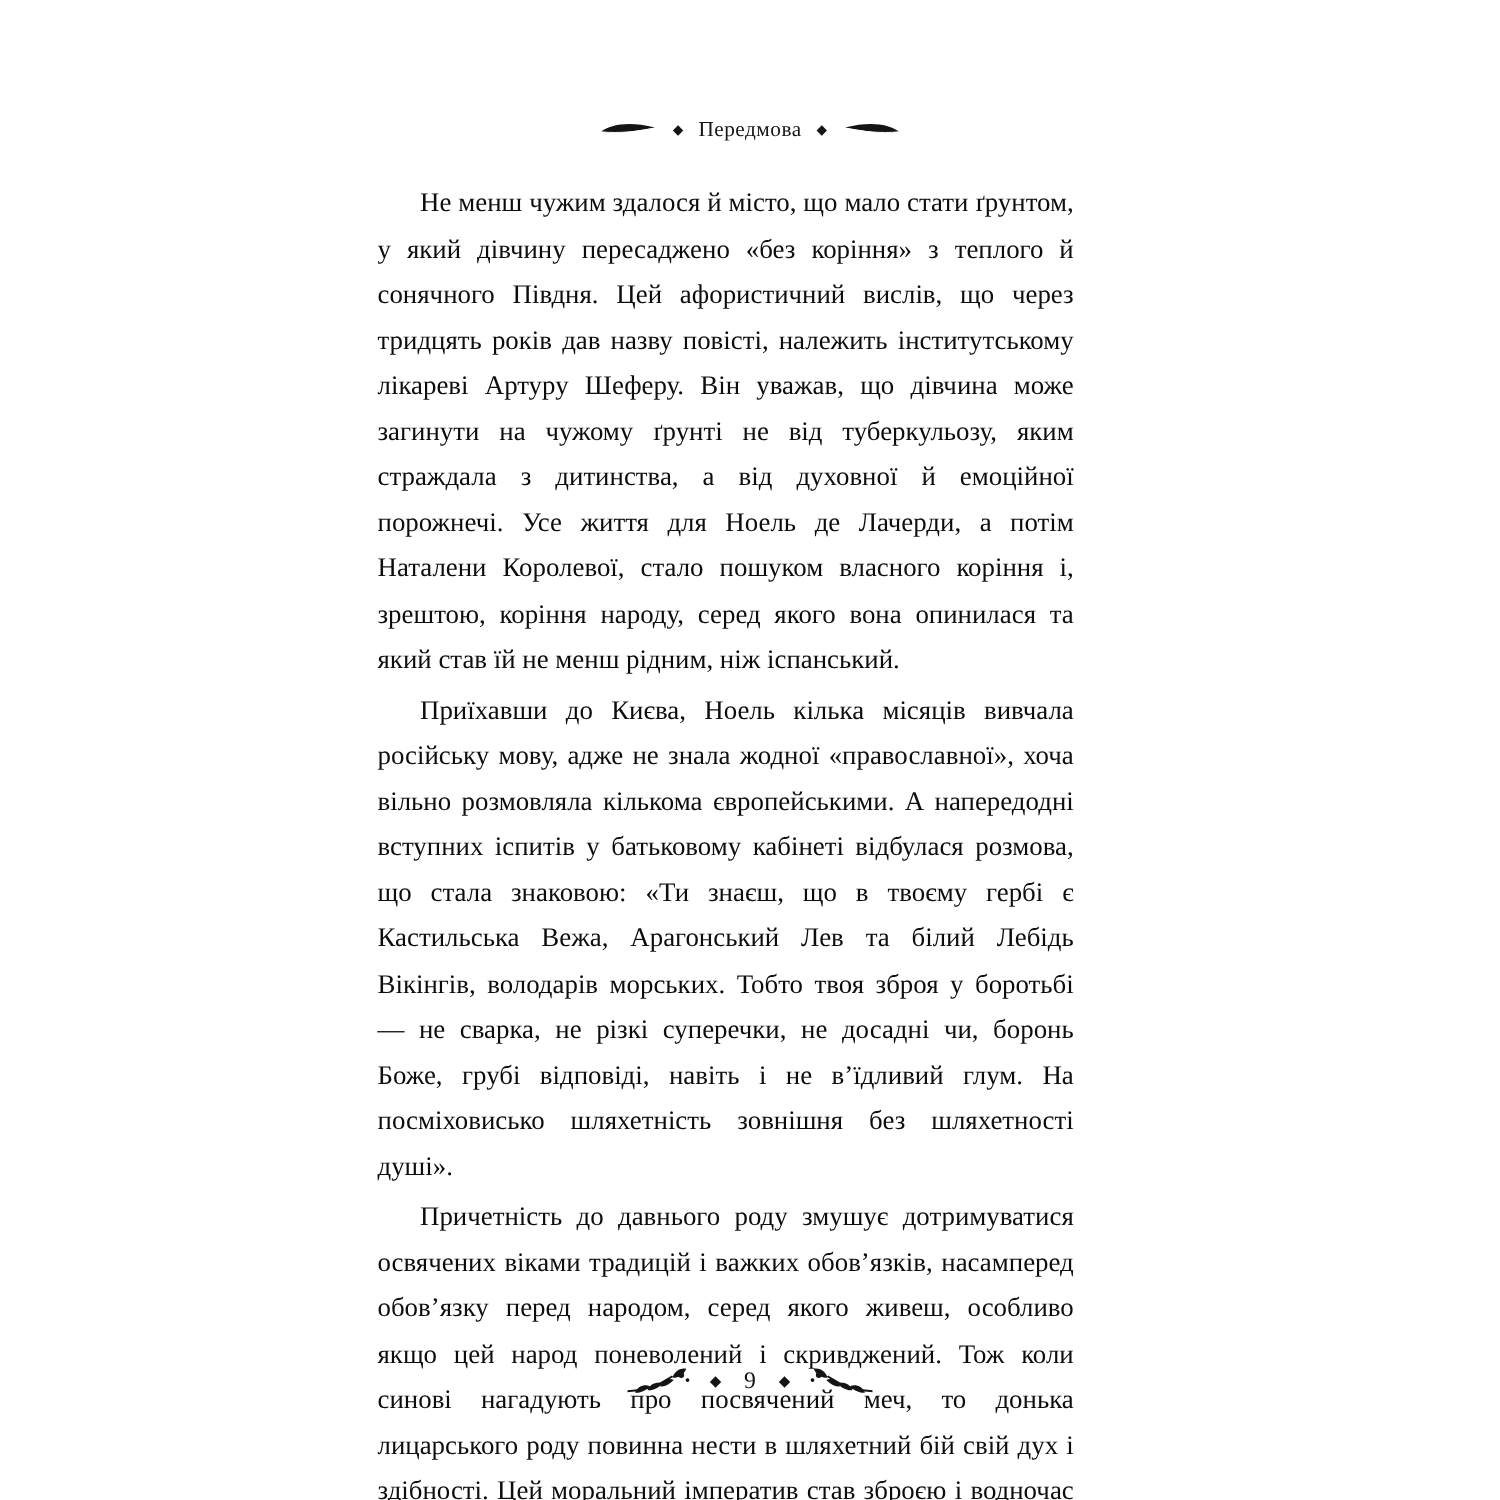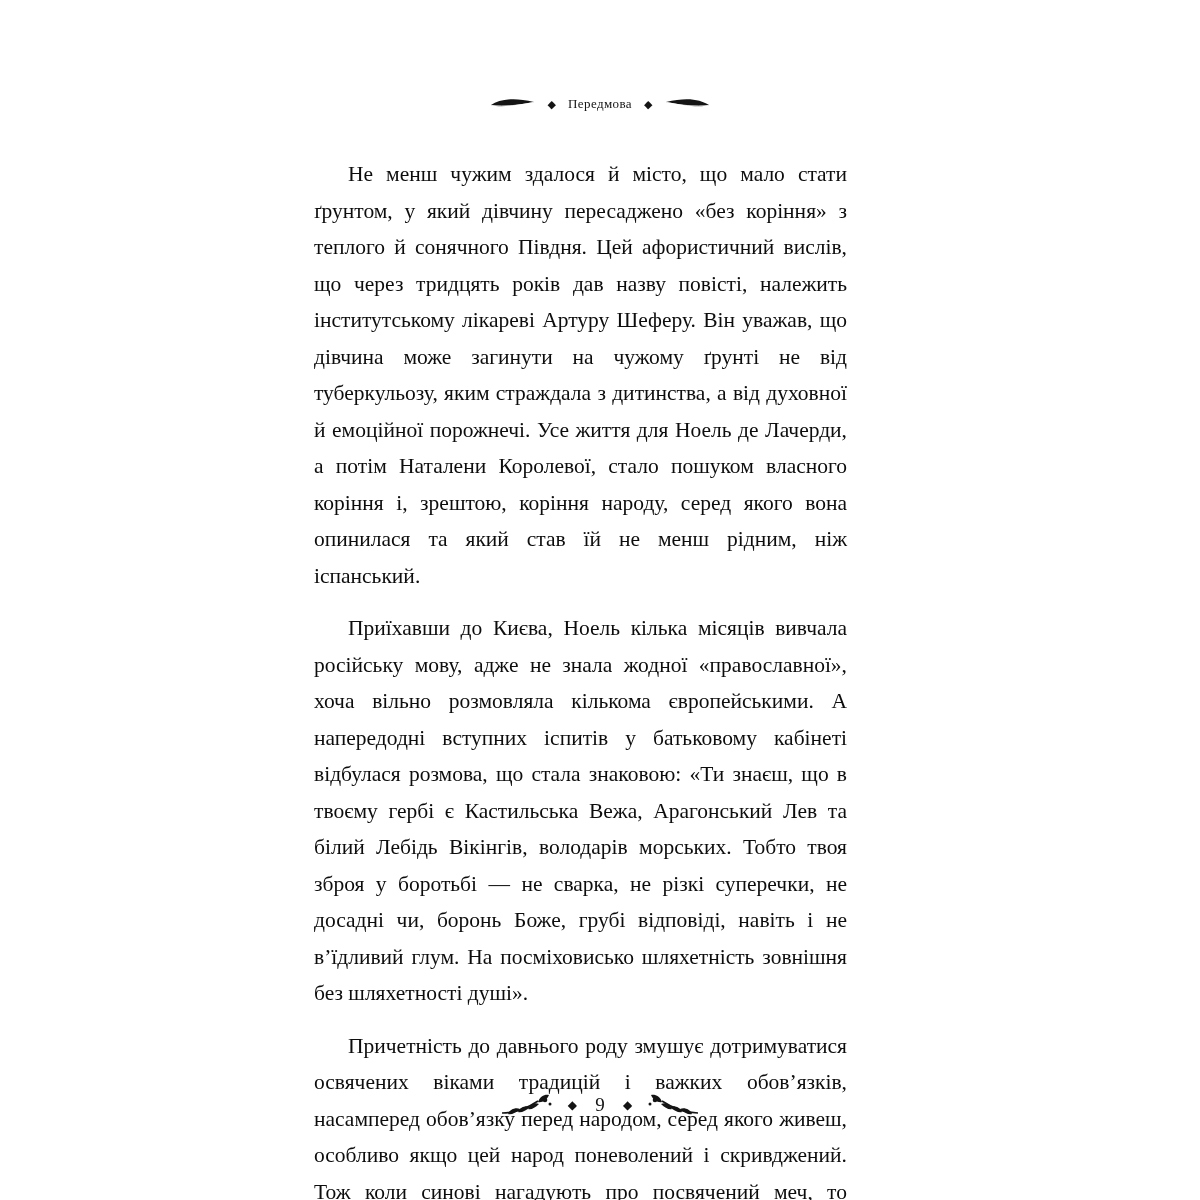--- a/index.html
+++ b/index.html
@@ -24,21 +24,21 @@
     top: 88px;
     left: 0;
     width: 100%;
     display: flex;
     align-items: center;
     justify-content: center;
     gap: 12px;
     height: 32px;
   }
   .running-head .rh-text {
-    font-size: 13px;
+    font-size: 17px;
     letter-spacing: 0.4px;
     color: #141414;
     white-space: nowrap;
   }
   .rh-diamond {
     font-size: 11px;
     line-height: 1;
     color: #141414;
   }
   .rh-leaf {
@@ -56,21 +56,21 @@
     left: 298px;
     width: 565px;
     font-size: 21.5px;
     line-height: 36.5px;
     text-align: justify;
     text-justify: inter-word;
     hyphens: manual;
     color: #0d0d0d;
   }
   .body-text p {
-    margin: 16px;
+    margin: 4px;
     text-indent: 34px;
   }
 
   
   .footer {
     position: absolute;
     bottom: 78px;
     left: 0;
     width: 100%;
     display: flex;

